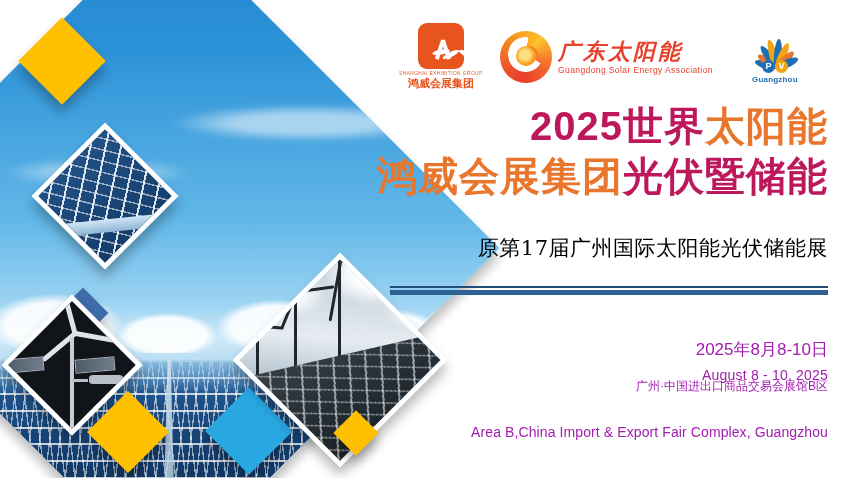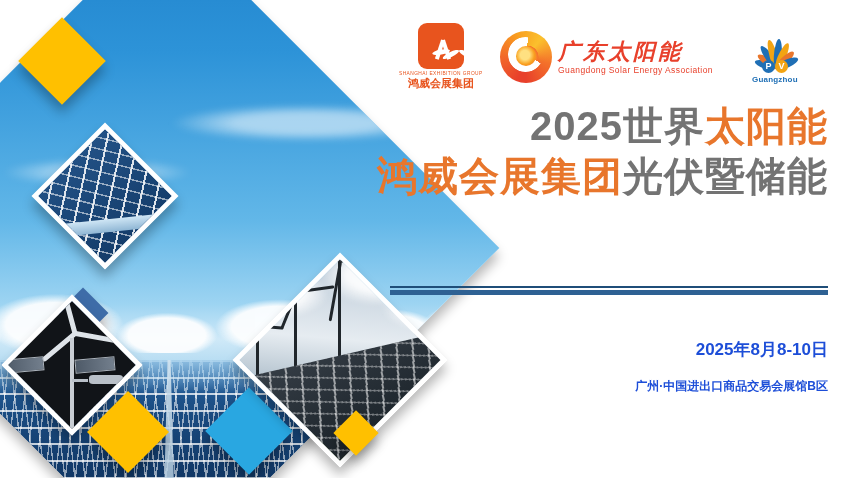--- a/index.html
+++ b/index.html
@@ -189,40 +189,40 @@
   .pv-word{position:absolute;left:8px;bottom:2px;width:60px;text-align:center;}
   .pv-circ{display:inline-block;width:13px;height:13px;border-radius:50%;color:#fff;font-size:9px;font-weight:bold;line-height:13px;text-align:center;vertical-align:middle;}
   .pv-p{background:#1F6FB5;}
   .pv-v{background:#F2A413;}
   .pv-gz{font-size:8px;color:#1F6FB5;font-weight:bold;letter-spacing:.2px;display:block;margin-top:0px;}
 
   
   .t-line{font-weight:bold;line-height:1;white-space:nowrap;text-align:right;}
   #t1{position:absolute;right:16px;top:106px;font-size:40px;letter-spacing:1px;}
   #t2{position:absolute;right:16px;top:156px;font-size:40px;letter-spacing:1px;}
-  .navy{color:#737373;}
+  .navy{color:#be185d;}
   .orange{color:#E8762C;}
   #tEn{
     position:absolute;right:16px;top:204px;font-size:19.5px;font-weight:bold;
     color:#12377F;letter-spacing:0px;white-space:nowrap;
   }
   #sub1{
     position:absolute;right:16px;top:234px;font-size:21px;color:#000;
     letter-spacing:.5px;white-space:nowrap;
     font-family:"DejaVu Serif","Liberation Serif",serif;
   }
   #sub2{
     position:absolute;right:16px;top:262px;font-size:11.5px;font-weight:bold;
     color:#000;letter-spacing:0px;white-space:nowrap;
   }
   #rule{position:absolute;left:2px;top:286px;width:438px;height:9px;}
   #rule .thin{position:absolute;left:0;top:0;width:100%;height:2px;background:#1F4E79;}
   #rule .thick{position:absolute;left:0;top:4px;width:100%;height:5px;background:#2E6193;}
 
-  .info{position:absolute;right:16px;font-weight:bold;color:#1d4ed8;white-space:nowrap;text-align:right;}
+  .info{position:absolute;right:16px;font-weight:normal;color:#a21caf;white-space:nowrap;text-align:right;}
   #d1{top:338px;font-size:17px;letter-spacing:0px;}
   #d2{top:367px;font-size:14px;letter-spacing:.2px;}
   #v1{top:378px;font-size:12px;letter-spacing:0px;}
   #v2{top:424px;font-size:14px;letter-spacing:.1px;}
 </style>
 </head>
 <body>
 
 <div id="poster">
 
@@ -350,22 +350,25 @@
 
     <div class="t-line" id="t1">
       <span class="navy">2025世界</span><span class="orange">太阳能</span>
     </div>
 
     <div class="t-line" id="t2">
       <span class="orange">鸿威会展集团</span><span class="navy">光伏暨储能</span>
     </div>
 
 
+    <div id="sub1">原第17届广州国际太阳能光伏储能展</div>
 
     <div id="rule">
       <div class="thin"></div>
       <div class="thick"></div>
     </div>
 
     <div class="info" id="d1">2025年8月8-10日</div>
+    <div class="info" id="d2">August 8 - 10, 2025</div>
     <div class="info" id="v1">广州·中国进出口商品交易会展馆B区</div>
+    <div class="info" id="v2">Area B,China Import &amp; Export Fair Complex, Guangzhou</div>
   </div>
 </div>
 
 </body></html>

